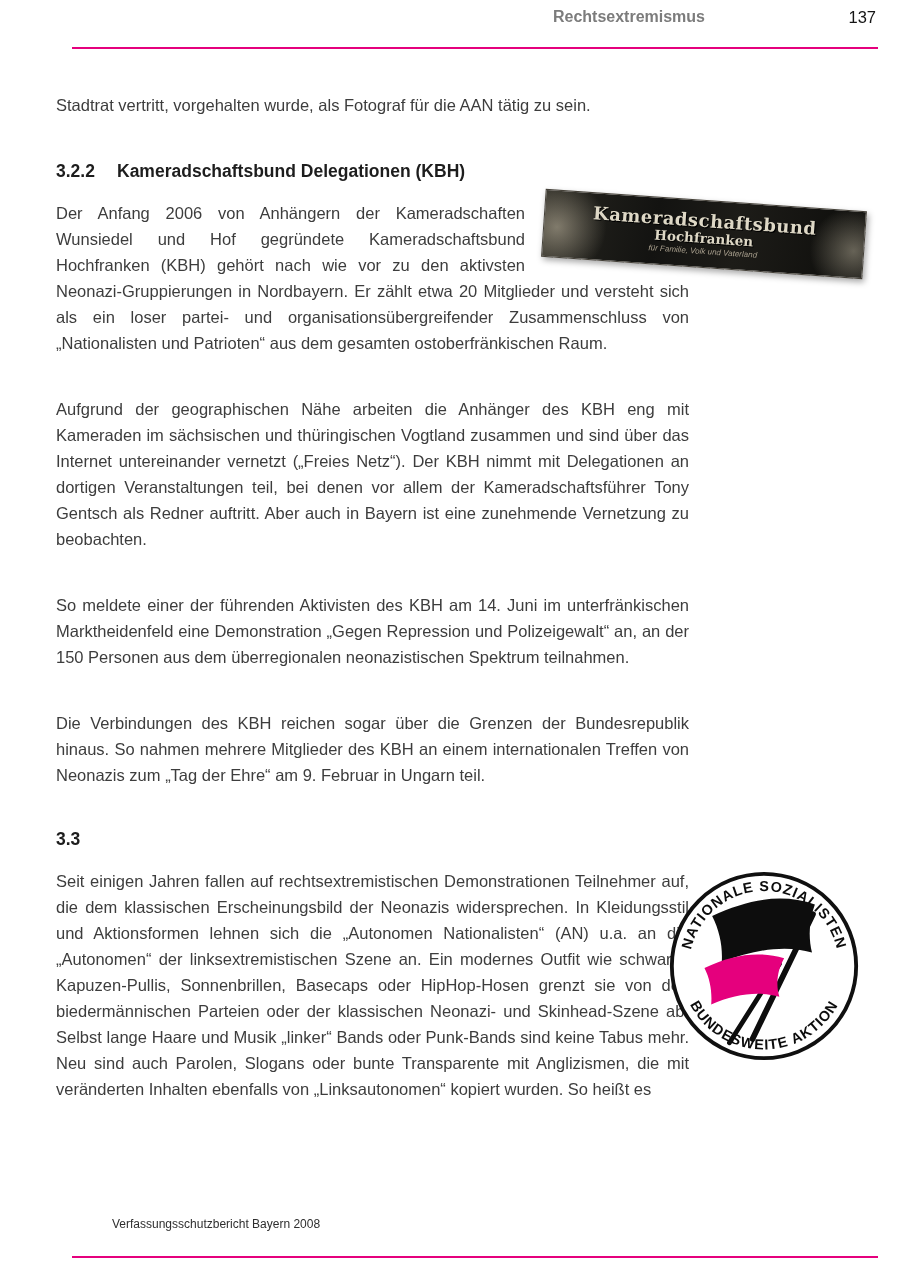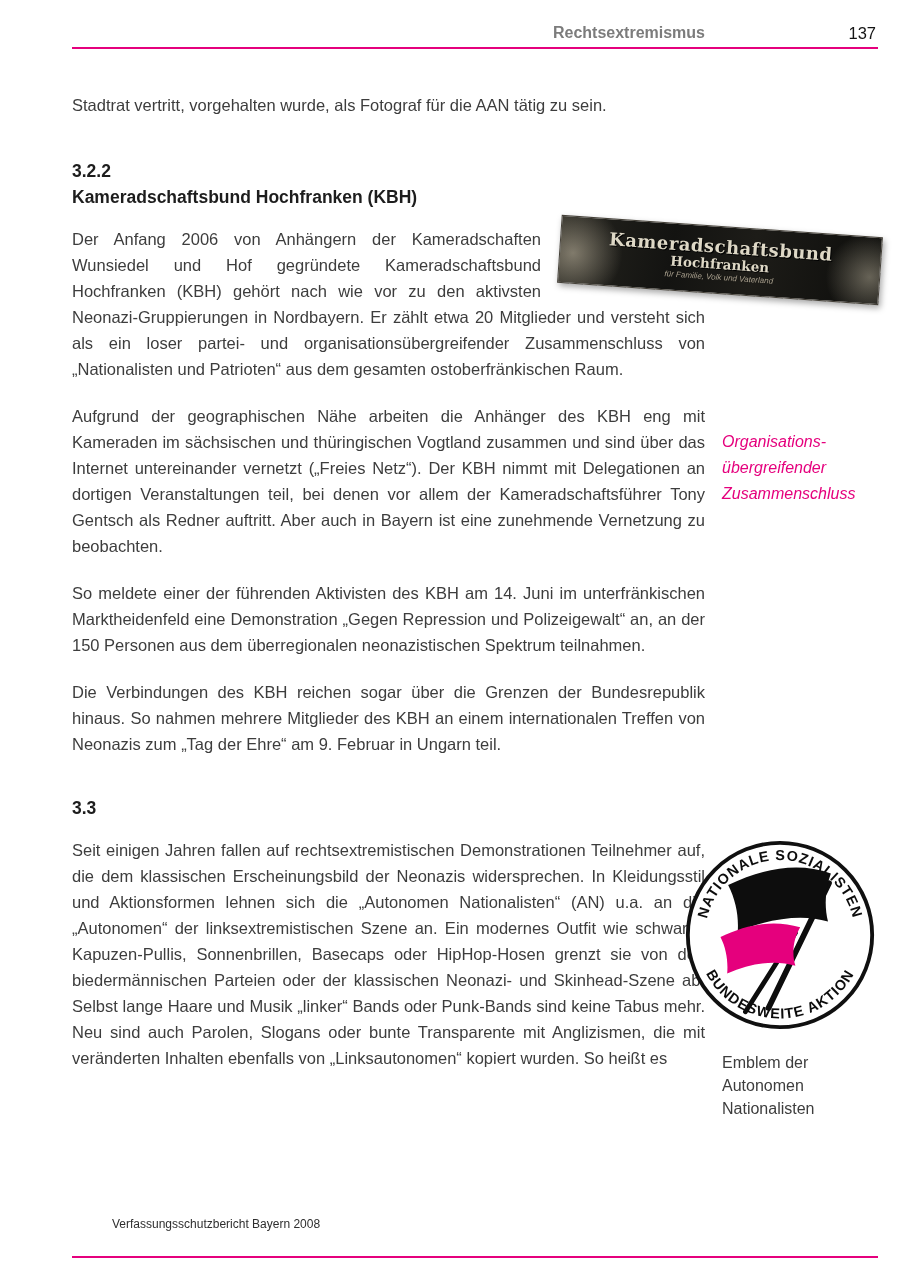--- a/index.html
+++ b/index.html
@@ -7,32 +7,32 @@
     --pink:#e5007d;
     --text:#3d3d3d;
     --heading:#1d1d1d;
   }
   *{margin:0;padding:0;box-sizing:border-box;}
   html,body{background:#ffffff;}
   body{font-family:"Liberation Sans", sans-serif; width:900px; height:1272px;}
   .page{position:relative;width:900px;height:1272px;background:#fff;overflow:hidden;}
 
   
-  .page-header{position:absolute;left:72px;top:24px;width:806px;height:22px;}
+  .page-header{position:absolute;left:72px;top:8px;width:806px;height:22px;}
   .running-title{position:absolute;right:173px;top:0;font-size:16px;font-weight:bold;color:#7c7c7c;}
   .page-number{position:absolute;right:2px;top:0;font-size:16.5px;font-weight:normal;color:#151515;}
   .rule{position:absolute;left:72px;width:806px;height:2px;background:var(--pink);}
   .rule-top{top:47px;}
   .rule-bottom{top:1256px;}
 
   
-  .body-col{position:absolute;left:72px;top:92px;width:633px;font-size:16.5px;line-height:26px;color:var(--text);text-align:justify;}
-  .para{position:relative;margin-top:21px;}
+  .body-col{position:absolute;left:56px;top:92px;width:633px;font-size:16.5px;line-height:26px;color:var(--text);text-align:justify;}
+  .para{position:relative;margin-top:40px;}
   .intro{margin-top:0;}
-  .heading{display:flex;margin:40px 0 16px;font-size:17.5px;font-weight:bold;color:var(--heading);text-align:left;flex-direction:column;}
+  .heading{display:flex;margin:40px 0 16px;font-size:17.5px;font-weight:bold;color:var(--heading);text-align:left;}
   .heading + .para{margin-top:0;}
   .h-num{flex:none;width:61px;}
   .heading-33{margin-top:38px;gap:44px;}
 
   
   .kbh-float{float:right;width:322px;height:68px;margin:0 -176px 8px 18px;position:relative;}
   .kbh-banner{position:absolute;inset:0;transform:rotate(4deg);
     background:
       radial-gradient(circle at 4% 55%, rgba(205,195,172,.55), rgba(205,195,172,0) 16%),
       radial-gradient(circle at 97% 60%, rgba(190,182,160,.5), rgba(190,182,160,0) 14%),
@@ -67,39 +67,36 @@
     <span class="page-number">137</span>
   </header>
   <div class="rule rule-top"></div>
 
   <main class="body-col">
 
     <p class="para intro">Stadtrat vertritt, vorgehalten wurde, als Fotograf für die AAN tätig zu sein.</p>
 
     <div class="heading">
       <span class="h-num">3.2.2</span>
-      <span class="h-title">Kameradschaftsbund Hochfranken (KBH)</span>
+      <span class="h-title">Kameradschaftsbund Delegationen (KBH)</span>
     </div>
 
     <div class="para">
       <div class="kbh-float">
         <div class="kbh-banner">
           <div class="kbh-title">Kameradschaftsbund</div>
           <div class="kbh-sub">Hochfranken</div>
           <div class="kbh-motto">für Familie, Volk und Vaterland</div>
         </div>
       </div>
       <span class="ptext">Der Anfang 2006 von Anhängern der Kameradschaften Wunsiedel und Hof gegründete Kameradschaftsbund Hochfranken (KBH) gehört nach wie vor zu den aktivsten Neonazi-Gruppierungen in Nordbayern. Er zählt etwa 20 Mitglieder und versteht sich als ein loser partei- und organisationsübergreifender Zusammenschluss von „Nationalisten und Patrioten“ aus dem gesamten ostoberfränkischen Raum.</span>
     </div>
 
     <div class="para">
       <span class="ptext">Aufgrund der geographischen Nähe arbeiten die Anhänger des KBH eng mit Kameraden im sächsischen und thüringischen Vogtland zusammen und sind über das Internet untereinander vernetzt („Freies Netz“). Der KBH nimmt mit Delegationen an dortigen Veranstaltungen teil, bei denen vor allem der Kameradschaftsführer Tony Gentsch als Redner auftritt. Aber auch in Bayern ist eine zunehmende Vernetzung zu beobachten.</span>
-      <div class="margin-note note-1">Organisations-
-übergreifender
-Zusammenschluss</div>
     </div>
 
     <div class="para">
       <span class="ptext">So meldete einer der führenden Aktivisten des KBH am 14. Juni im unterfränkischen Marktheidenfeld eine Demonstration „Gegen Repression und Polizeigewalt“ an, an der 150 Personen aus dem überregionalen neonazistischen Spektrum teilnahmen.</span>
     </div>
 
     <div class="para">
       <span class="ptext">Die Verbindungen des KBH reichen sogar über die Grenzen der Bundesrepublik hinaus. So nahmen mehrere Mitglieder des KBH an einem internationalen Treffen von Neonazis zum „Tag der Ehre“ am 9. Februar in Ungarn teil.</span>
     </div>
 
@@ -124,23 +121,20 @@
             <textPath href="#arcBot" startOffset="50%" text-anchor="middle">BUNDESWEITE AKTION</textPath>
           </text>
           <g>
             <line x1="151" y1="46" x2="88" y2="176" stroke="#0d0d0d" stroke-width="6" stroke-linecap="round"></line>
             <path d="M153,36 C120,24 84,30 46,48 C54,64 57,80 56,96 C92,82 124,78 150,86 C146,70 147,52 153,36 Z" fill="#0d0d0d"></path>
             <line x1="116" y1="98" x2="64" y2="180" stroke="#0d0d0d" stroke-width="5" stroke-linecap="round"></line>
             <path d="M121,92 C95,84 67,88 38,102 C44,114 46,127 45,140 C70,129 95,126 116,132 C112,119 114,104 121,92 Z" fill="#e5007d"></path>
           </g>
         </svg>
       </div>
-      <div class="an-caption">Emblem der
-Autonomen
-Nationalisten</div>
     </div>
 
   </main>
 
   <footer class="page-footer">
     <span class="footer-text">Verfassungsschutzbericht Bayern 2008</span>
   </footer>
   <div class="rule rule-bottom"></div>
 
 </div>

